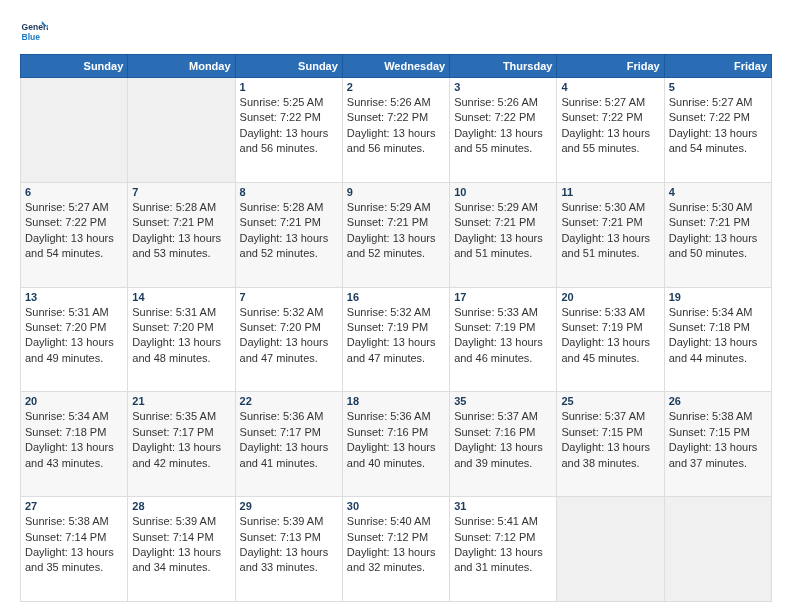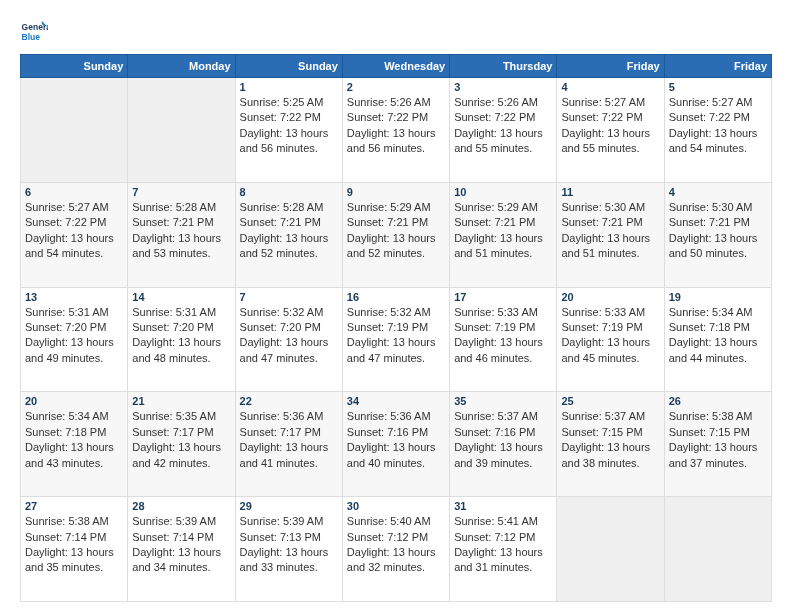--- a/index.html
+++ b/index.html
@@ -146,21 +146,21 @@
           <td><span class="day-num">7</span><span class="cell-text">Sunrise: 5:32 AM<br>Sunset: 7:20 PM<br>Daylight: 13 hours and 47 minutes.</span></td>
           <td><span class="day-num">16</span><span class="cell-text">Sunrise: 5:32 AM<br>Sunset: 7:19 PM<br>Daylight: 13 hours and 47 minutes.</span></td>
           <td><span class="day-num">17</span><span class="cell-text">Sunrise: 5:33 AM<br>Sunset: 7:19 PM<br>Daylight: 13 hours and 46 minutes.</span></td>
           <td><span class="day-num">20</span><span class="cell-text">Sunrise: 5:33 AM<br>Sunset: 7:19 PM<br>Daylight: 13 hours and 45 minutes.</span></td>
           <td><span class="day-num">19</span><span class="cell-text">Sunrise: 5:34 AM<br>Sunset: 7:18 PM<br>Daylight: 13 hours and 44 minutes.</span></td>
         </tr>
         <tr>
           <td><span class="day-num">20</span><span class="cell-text">Sunrise: 5:34 AM<br>Sunset: 7:18 PM<br>Daylight: 13 hours and 43 minutes.</span></td>
           <td><span class="day-num">21</span><span class="cell-text">Sunrise: 5:35 AM<br>Sunset: 7:17 PM<br>Daylight: 13 hours and 42 minutes.</span></td>
           <td><span class="day-num">22</span><span class="cell-text">Sunrise: 5:36 AM<br>Sunset: 7:17 PM<br>Daylight: 13 hours and 41 minutes.</span></td>
-          <td><span class="day-num">34</span><span class="cell-text">Sunrise: 5:36 AM<br>Sunset: 7:16 PM<br>Daylight: 13 hours and 40 minutes.</span></td>
+          <td><span class="day-num">18</span><span class="cell-text">Sunrise: 5:36 AM<br>Sunset: 7:16 PM<br>Daylight: 13 hours and 40 minutes.</span></td>
           <td><span class="day-num">35</span><span class="cell-text">Sunrise: 5:37 AM<br>Sunset: 7:16 PM<br>Daylight: 13 hours and 39 minutes.</span></td>
           <td><span class="day-num">25</span><span class="cell-text">Sunrise: 5:37 AM<br>Sunset: 7:15 PM<br>Daylight: 13 hours and 38 minutes.</span></td>
           <td><span class="day-num">26</span><span class="cell-text">Sunrise: 5:38 AM<br>Sunset: 7:15 PM<br>Daylight: 13 hours and 37 minutes.</span></td>
         </tr>
         <tr>
           <td><span class="day-num">27</span><span class="cell-text">Sunrise: 5:38 AM<br>Sunset: 7:14 PM<br>Daylight: 13 hours and 35 minutes.</span></td>
           <td><span class="day-num">28</span><span class="cell-text">Sunrise: 5:39 AM<br>Sunset: 7:14 PM<br>Daylight: 13 hours and 34 minutes.</span></td>
           <td><span class="day-num">29</span><span class="cell-text">Sunrise: 5:39 AM<br>Sunset: 7:13 PM<br>Daylight: 13 hours and 33 minutes.</span></td>
           <td><span class="day-num">30</span><span class="cell-text">Sunrise: 5:40 AM<br>Sunset: 7:12 PM<br>Daylight: 13 hours and 32 minutes.</span></td>
           <td><span class="day-num">31</span><span class="cell-text">Sunrise: 5:41 AM<br>Sunset: 7:12 PM<br>Daylight: 13 hours and 31 minutes.</span></td>

